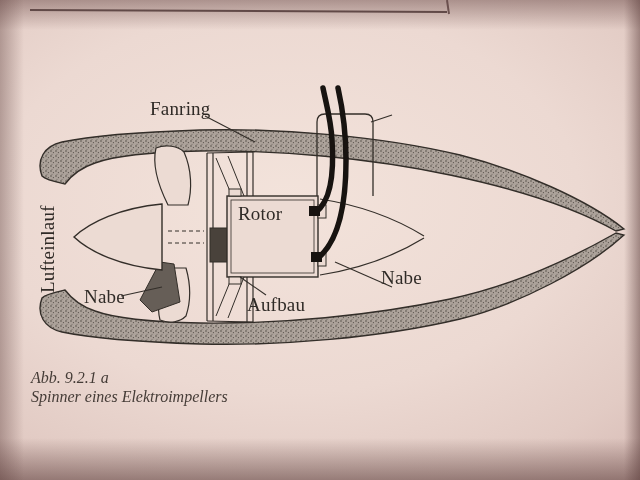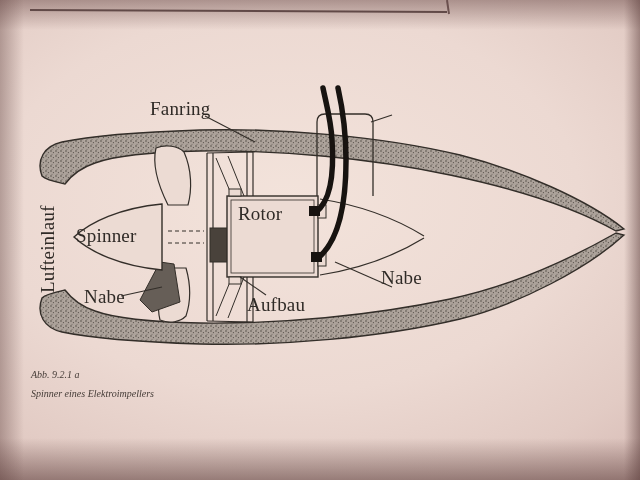--- a/index.html
+++ b/index.html
@@ -18,21 +18,21 @@
     background:linear-gradient(270deg,rgba(88,58,56,.5),rgba(88,58,56,0));}
   .edge-left{position:absolute;left:0;top:0;width:24px;height:480px;
     background:linear-gradient(90deg,rgba(88,58,56,.38),rgba(88,58,56,0));}
   svg.diagram{position:absolute;left:0;top:0;}
   .label{
     position:absolute;font-size:19px;color:#2f2a26;letter-spacing:.2px;
     white-space:nowrap;line-height:1;
   }
   .label-vertical{transform:rotate(-90deg);transform-origin:0 0;}
   .caption{
-    position:absolute;font-size:10px;font-style:italic;color:#453c37;
+    position:absolute;font-size:16px;font-style:italic;color:#453c37;
     white-space:nowrap;line-height:1;
   }
 </style>
 </head>
 <body>
 
 <div class="stage">
 
   <svg class="diagram" width="640" height="480" viewBox="0 0 640 480">
     <defs>
@@ -140,21 +140,20 @@
       <line x1="392" y1="287" x2="335" y2="262"></line>
     </g>
   </svg>
 
   <div class="label" style="left:150px;top:99px">Fanring</div>
 
 
 
   <div class="label label-vertical" style="left:38px;top:293px">Lufteinlauf</div>
 
-  <div class="label" style="left:76px;top:226px">Spinner</div>
 
   <div class="label" style="left:238px;top:204px">Rotor</div>
 
   <div class="label" style="left:84px;top:287px">Nabe</div>
 
   <div class="label" style="left:247px;top:295px">Aufbau</div>
 
   <div class="label" style="left:381px;top:268px">Nabe</div>
 
   <div class="caption" style="left:31px;top:370px">Abb. 9.2.1 a</div>

